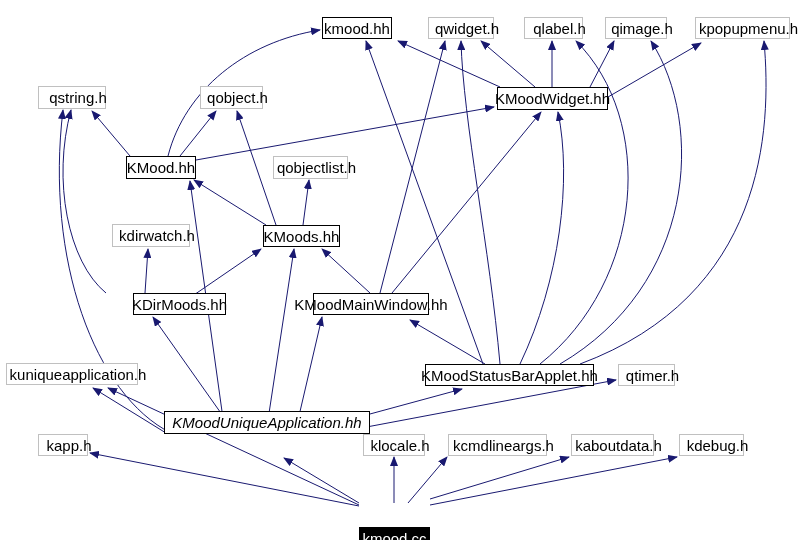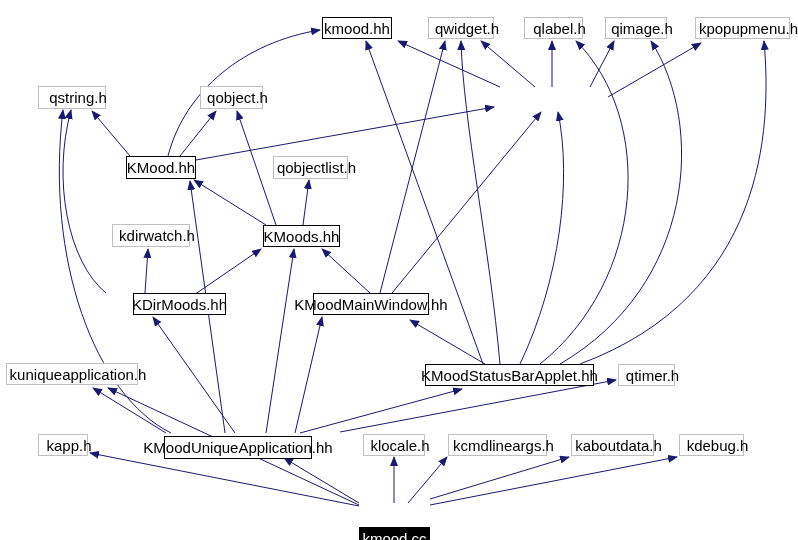--- a/index.html
+++ b/index.html
@@ -84,20 +84,23 @@
     </div>
     <div class="node external" style="left: 695px; top: 17px; width: 95px; height: 22px;">
       <span>kpopupmenu.h</span>
     </div>
     <div class="node external" style="left: 38px; top: 86px; width: 68px; height: 23px;">
       <span>qstring.h</span>
     </div>
     <div class="node external" style="left: 200px; top: 86px; width: 63px; height: 23px;">
       <span>qobject.h</span>
     </div>
+    <div class="node project" style="left: 497px; top: 87px; width: 111px; height: 23px;">
+      <span>KMoodWidget.hh</span>
+    </div>
     <div class="node project" style="left: 126px; top: 156px; width: 70px; height: 23px;">
       <span>KMood.hh</span>
     </div>
     <div class="node external" style="left: 273px; top: 156px; width: 75px; height: 23px;">
       <span>qobjectlist.h</span>
     </div>
     <div class="node external" style="left: 112px; top: 224px; width: 78px; height: 23px;">
       <span>kdirwatch.h</span>
     </div>
     <div class="node project" style="left: 263px; top: 225px; width: 77px; height: 22px;">
@@ -114,21 +117,21 @@
     </div>
     <div class="node external" style="left: 6px; top: 363px; width: 132px; height: 22px;">
       <span>kuniqueapplication.h</span>
     </div>
     <div class="node external" style="left: 618px; top: 364px; width: 57px; height: 22px;">
       <span>qtimer.h</span>
     </div>
     <div class="node external" style="left: 38px; top: 434px; width: 50px; height: 22px;">
       <span>kapp.h</span>
     </div>
-    <div class="node project" style="left: 164px; top: 436px; width: 148px; height: 23px;">
+    <div class="node project" style="left: 164px; top: 411px; width: 206px; height: 23px; font-style: italic;">
       <span>KMoodUniqueApplication.hh</span>
     </div>
     <div class="node external" style="left: 363px; top: 434px; width: 62px; height: 22px;">
       <span>klocale.h</span>
     </div>
     <div class="node external" style="left: 448px; top: 434px; width: 99px; height: 22px;">
       <span>kcmdlineargs.h</span>
     </div>
     <div class="node external" style="left: 571px; top: 434px; width: 83px; height: 22px;">
       <span>kaboutdata.h</span>

